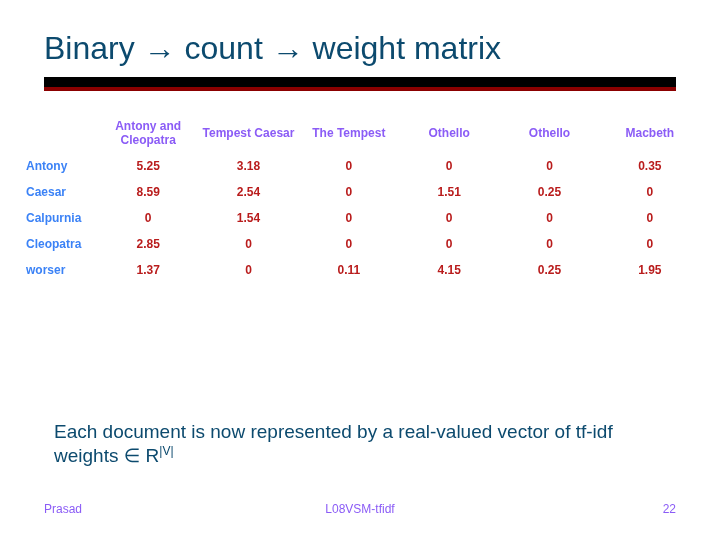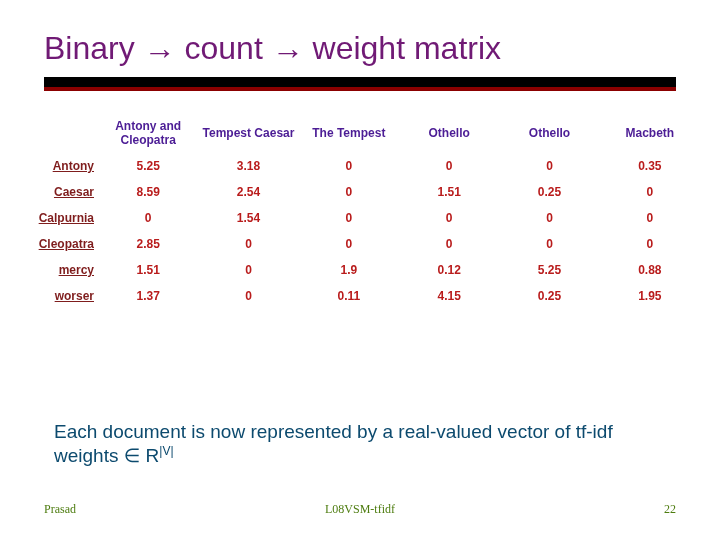--- a/index.html
+++ b/index.html
@@ -16,21 +16,21 @@
     position: relative;
     width: 720px;
     height: 540px;
     box-sizing: border-box;
   }
   .title {
     font-family: "Trebuchet MS", Arial, sans-serif;
     font-size: 32px;
     font-weight: 400;
     padding: 30px 0 6px 44px;
-    color: #701a75;
+    color: #0c4a6e;
   }
   .rule-dark {
     margin: 4px 44px 0 44px;
     height: 10px;
     background: #000;
   }
   .rule-red {
     margin: 0 44px 0 44px;
     height: 4px;
     background: #8b0000;
@@ -44,28 +44,27 @@
     table-layout: fixed;
   }
   th, td {
     font-family: Arial, Helvetica, sans-serif;
     font-size: 12px;
     text-align: center;
     padding: 6px 4px;
     font-weight: bold;
   }
   th.colhead {
-    color: #4c1d95;
+    color: #8b5cf6;
   }
   th.rowhead {
-    color: #7f1d1d;
-    text-align: right;
+    color: #3b82f6;
+    text-align: left;
     padding-left: 6px;
     font-weight: bold;
-    text-decoration: underline;
   }
   td.val {
     color: #b91c1c;
     font-weight: bold;
   }
   col.rowheadcol { width: 78px; }
   .caption {
     position: absolute;
     left: 54px;
     right: 40px;
@@ -78,23 +77,23 @@
   .caption .sup {
     font-size: 12px;
     vertical-align: super;
   }
   .footer {
     position: absolute;
     bottom: 18px;
     left: 0;
     right: 0;
     height: 20px;
-    font-family: Liberation Serif, serif;
+    font-family: Liberation Sans, sans-serif;
     font-size: 12px;
-    color: #4d7c0f;
+    color: #8b5cf6;
     margin-top: 40px;
   }
   .footer .fl { position: absolute; left: 44px; }
   .footer .fc { position: absolute; left: 0; right: 0; text-align: center; }
   .footer .fr { position: absolute; right: 44px; }
 </style>
 </head>
 <body>
 
 <div class="slide">
@@ -156,29 +155,20 @@
         <tr>
           <th class="rowhead">Cleopatra</th>
           <td class="val">2.85</td>
           <td class="val">0</td>
           <td class="val">0</td>
           <td class="val">0</td>
           <td class="val">0</td>
           <td class="val">0</td>
         </tr>
         <tr>
-          <th class="rowhead">mercy</th>
-          <td class="val">1.51</td>
-          <td class="val">0</td>
-          <td class="val">1.9</td>
-          <td class="val">0.12</td>
-          <td class="val">5.25</td>
-          <td class="val">0.88</td>
-        </tr>
-        <tr>
           <th class="rowhead">worser</th>
           <td class="val">1.37</td>
           <td class="val">0</td>
           <td class="val">0.11</td>
           <td class="val">4.15</td>
           <td class="val">0.25</td>
           <td class="val">1.95</td>
         </tr>
       </tbody>
     </table>

